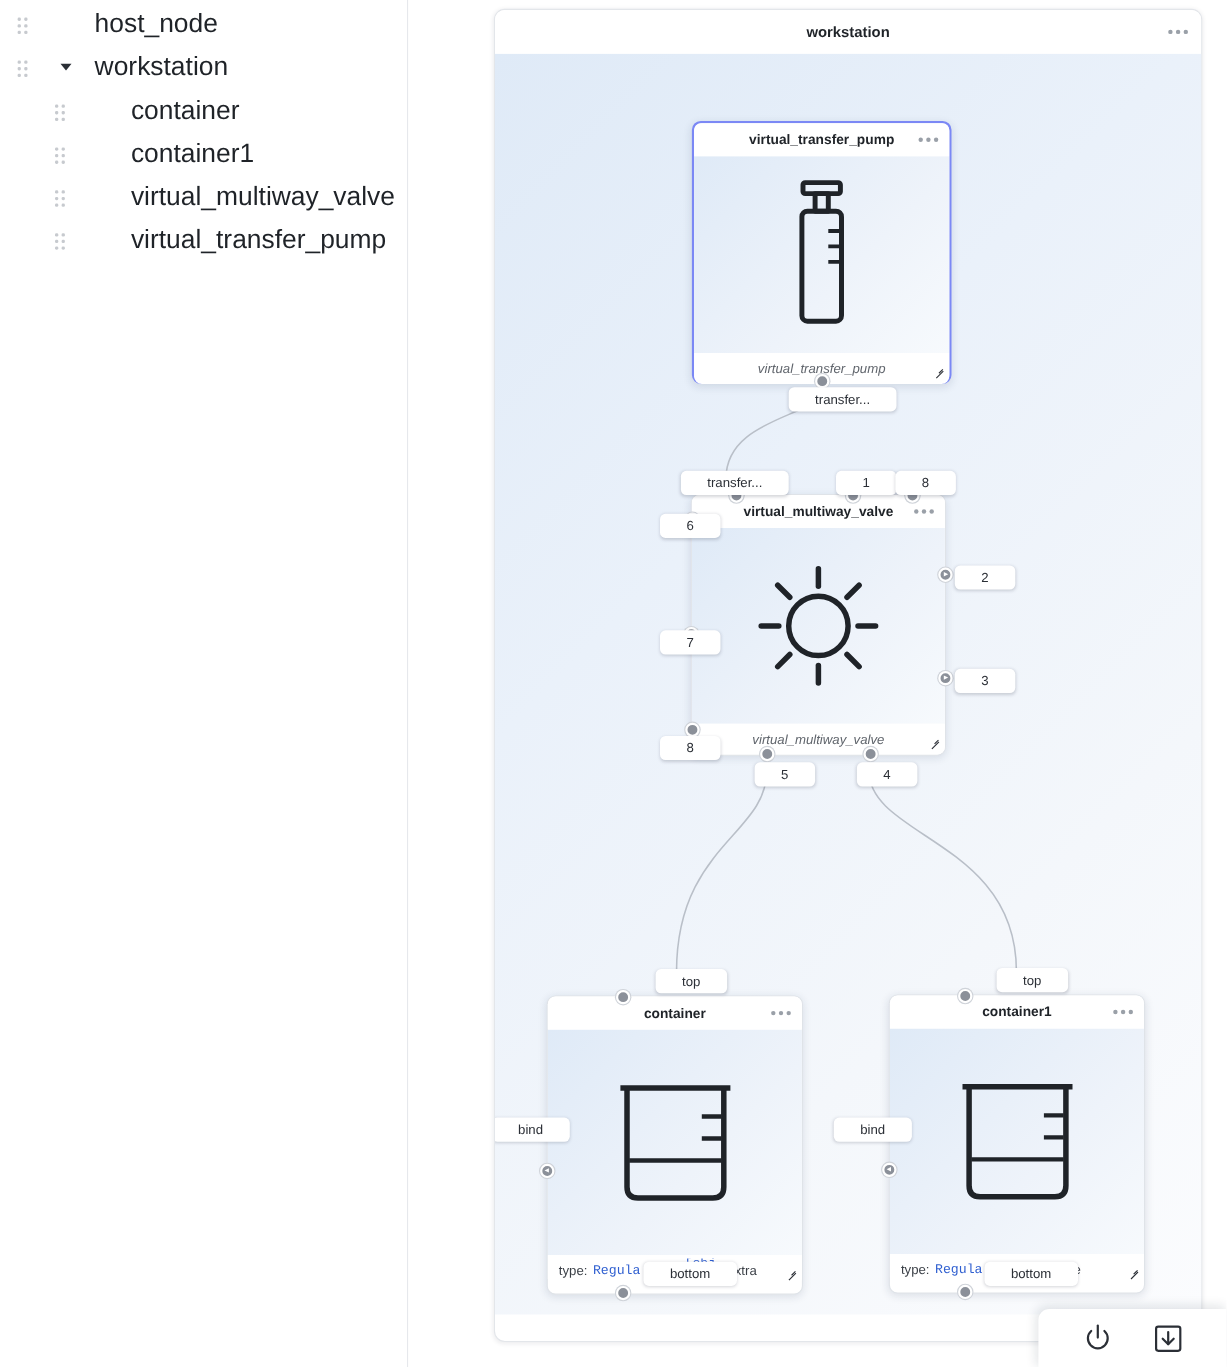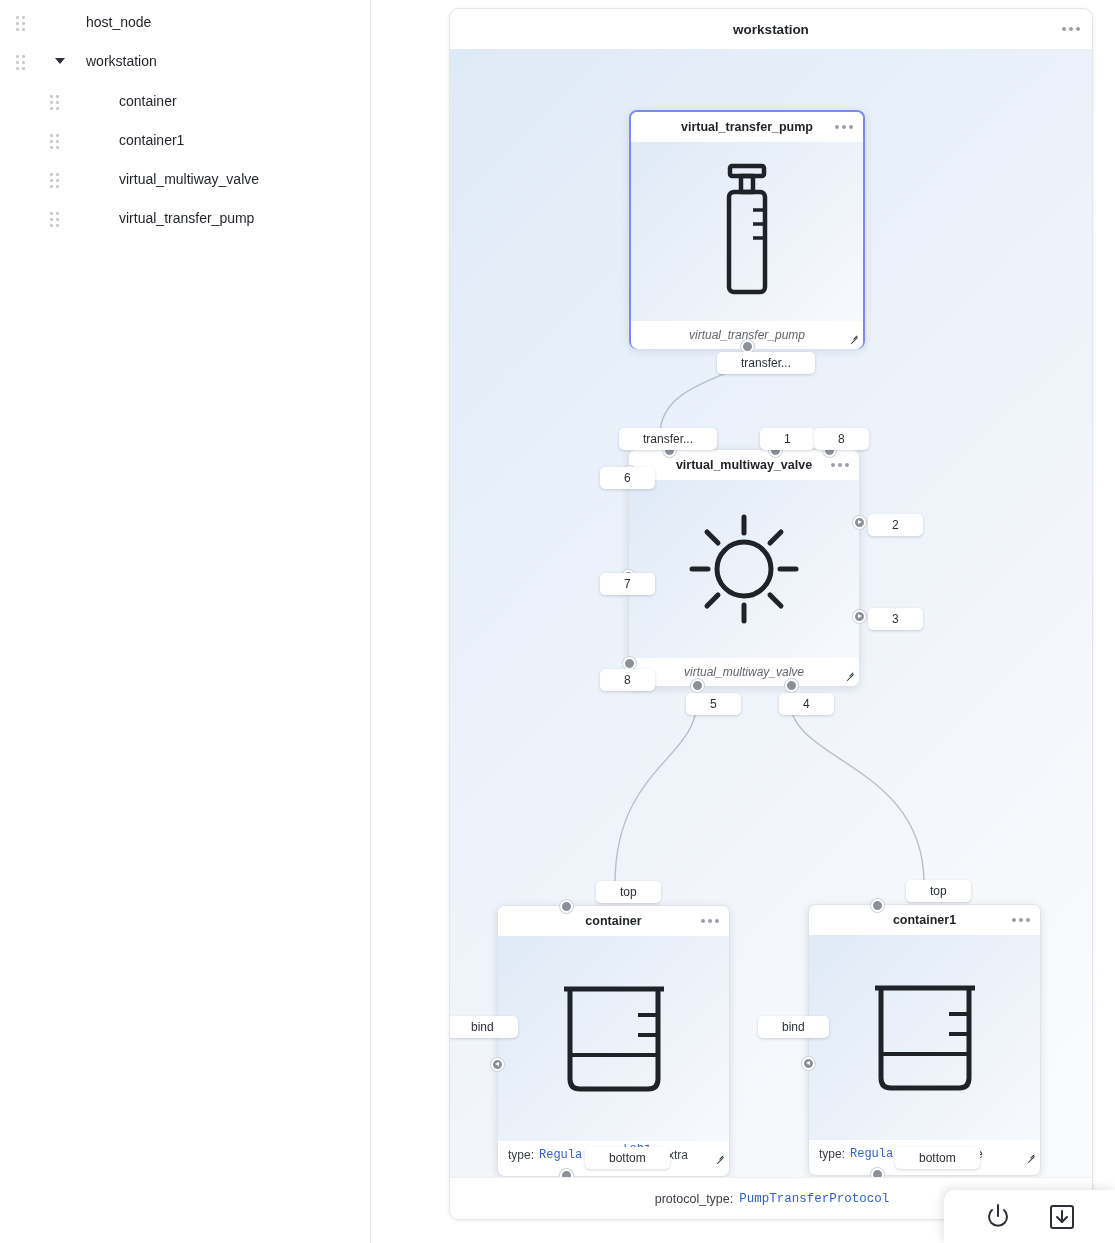--- a/index.html
+++ b/index.html
@@ -35,21 +35,21 @@
   .drag-dots span:nth-child(6){left:8px; top:14px;}
   .tw-caret {
     width: 18px; height: 18px; display: inline-block; position: relative;
   }
   .tw-caret:after {
     content: ""; position: absolute; left: 3px; top: 6px;
     border-left: 5px solid transparent; border-right: 5px solid transparent;
     border-top: 6px solid #2b2f36;
   }
   .tree-label {
-    font-size: 14px; color: #1f2328; white-space: nowrap;
+    font-size: 24px; color: #1f2328; white-space: nowrap;
   }
 
   
   .workstation {
     position: absolute; left: 449px; top: 8px; width: 644px; height: 1212px;
     background: #ffffff; border: 1px solid #e3e6ea; border-radius: 10px;
     box-shadow: 0 1px 4px rgba(20,30,50,.08);
     overflow: hidden;
   }
   .ws-header {
@@ -400,24 +400,20 @@
         <div class="port" style="left:62px; top:-6px;"></div>
         <div class="port" style="left:62px; bottom:-6px;"></div>
         <div class="port arrow-left" style="left:-7px; top:152px;"></div>
       </div>
       <div class="port-label" style="left:456px; top:831px;">top</div>
       <div class="port-label" style="left:445px; top:1098px;">bottom</div>
       <div class="port-label" style="left:308px; top:967px;">bind</div>
 
     </div>
 
-    <div class="ws-footer">
-      <span>protocol_type:</span>
-      <span class="mono-val">PumpTransferProtocol</span>
-    </div>
   </div>
 
   <div class="float-bar">
     <span class="icon-btn">
       <svg width="30" height="30" viewBox="0 0 30 30" fill="none" stroke="#2b2f36" stroke-width="2" stroke-linecap="round">
         <path d="M 9 8 A 9 9 0 1 0 21 8"></path>
         <line x1="15" y1="3" x2="15" y2="14"></line>
       </svg>
     </span>
     <span class="icon-btn">

